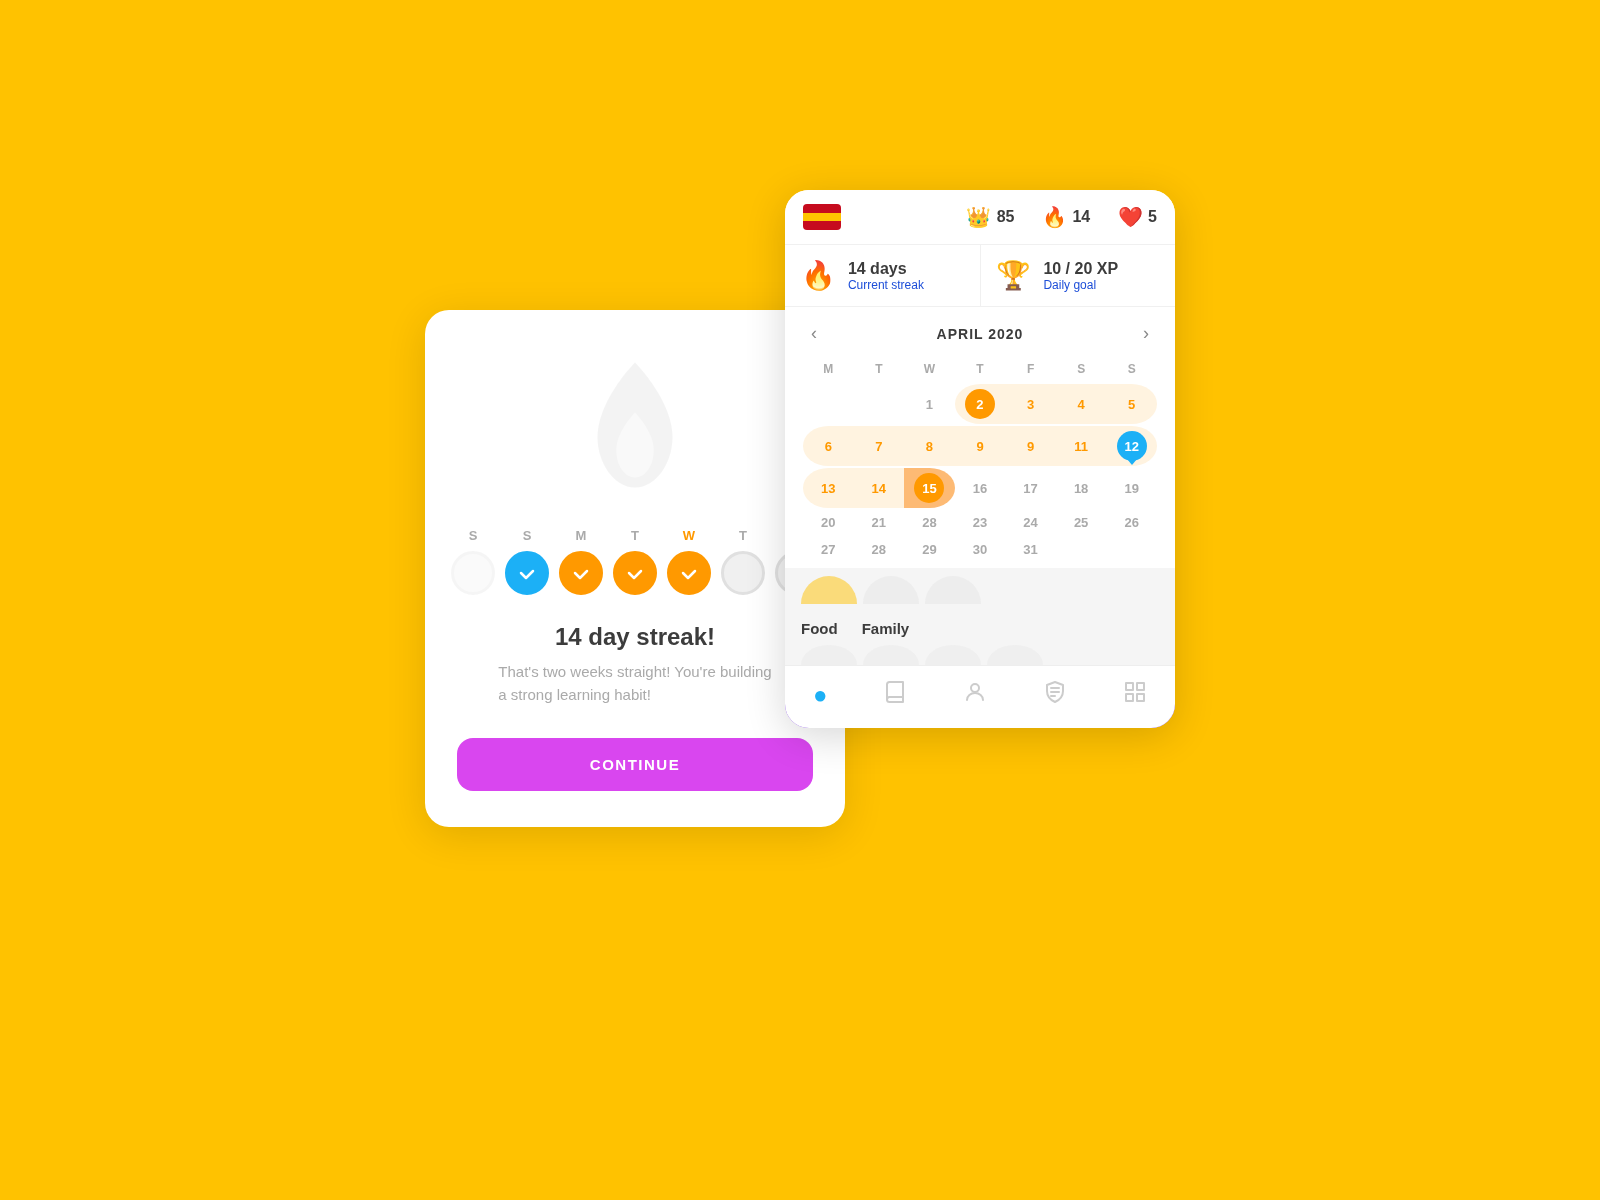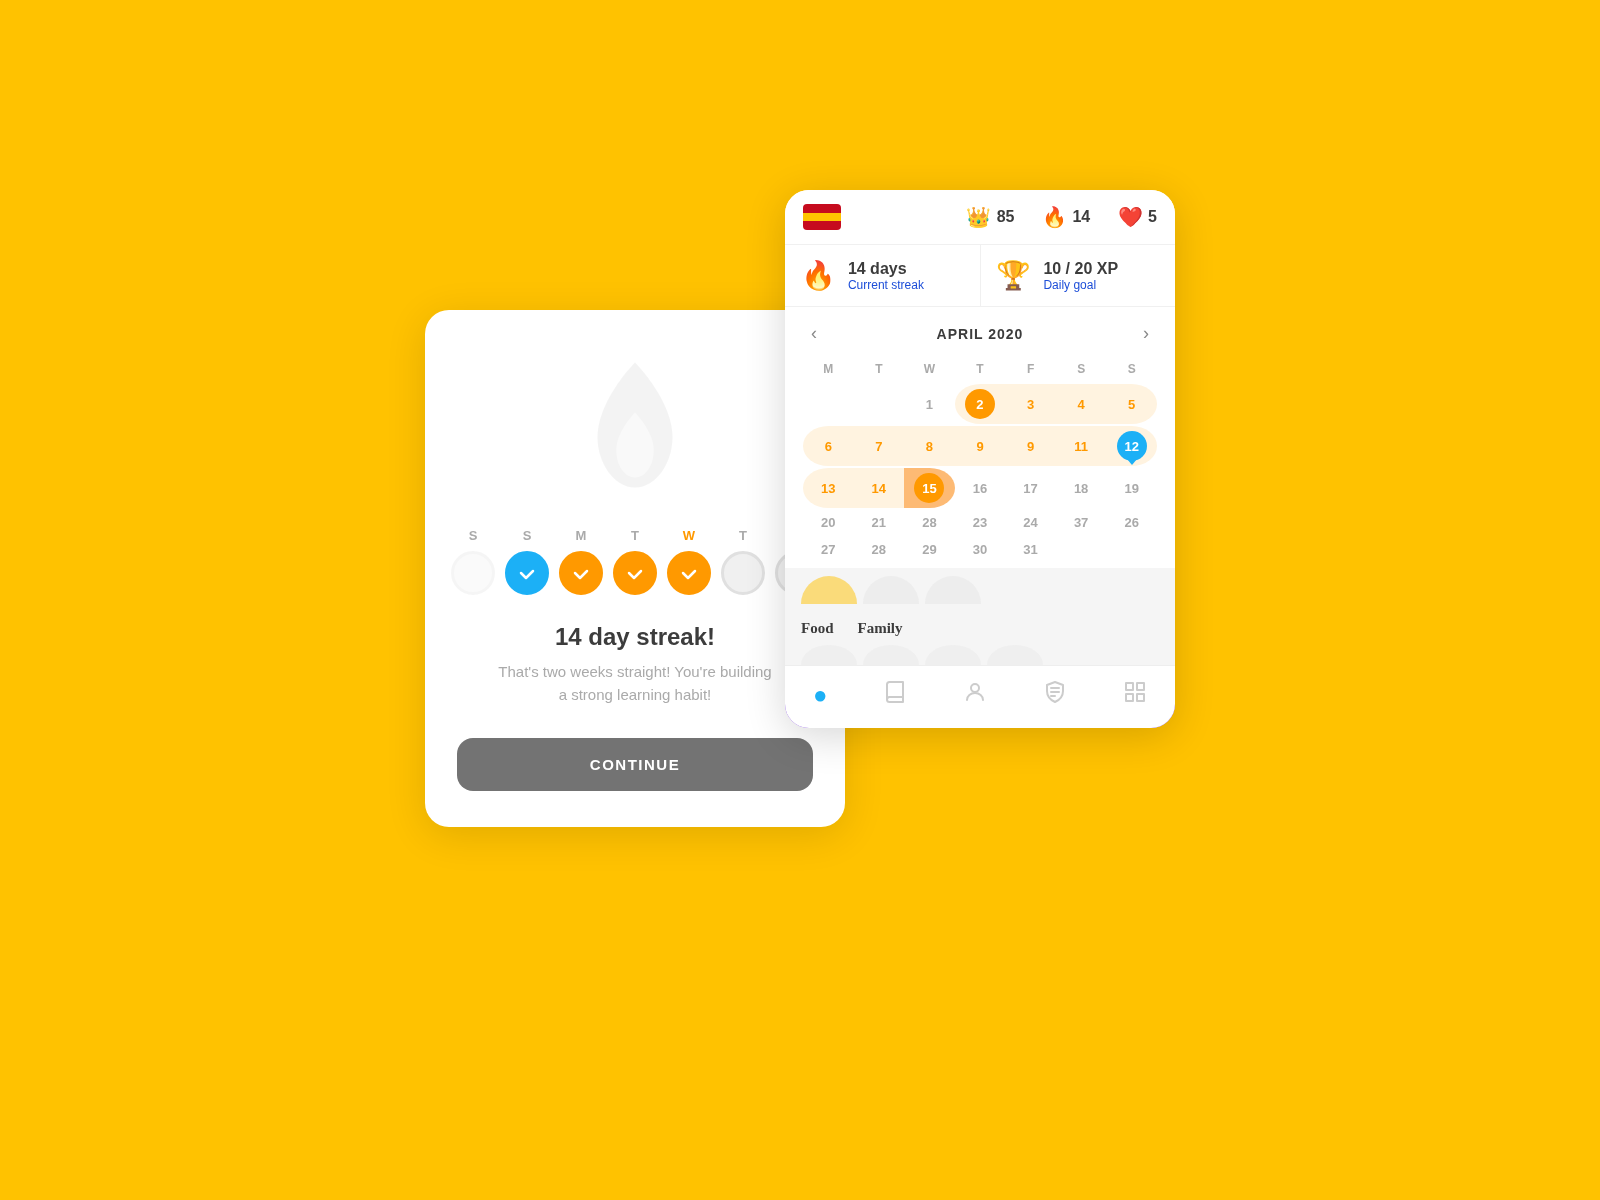--- a/index.html
+++ b/index.html
@@ -80,28 +80,27 @@
     .day-circle svg { display: block; }
     .streak-title {
       font-size: 24px;
       font-weight: 800;
       color: #3C3C3C;
       margin-bottom: 10px;
     }
     .streak-subtitle {
       font-size: 15px;
       color: #aaa;
-      text-align: center;
       line-height: 1.5;
       margin-bottom: 32px;
     }
     .continue-btn {
       width: 100%;
       padding: 18px;
-      background: #737373;
+      background: #d946ef;
       color: #fff;
       border: none;
       border-radius: 16px;
       font-size: 15px;
       font-weight: 800;
       letter-spacing: 1.5px;
       cursor: pointer;
       text-transform: uppercase;
     }
 
@@ -264,21 +263,20 @@
       width: 0; height: 0;
       border-left: 5px solid transparent;
       border-right: 5px solid transparent;
       border-top: 6px solid #1CB0F6;
     }
     .cal-cell.empty { color: transparent; }
 
     
     .app-bottom-section {
       background: #6d28d9;
-      font-family: Liberation Serif, serif;
     }
     .lesson-chips {
       display: flex;
       gap: 0;
       padding: 12px 16px 8px;
       background: #f5f5f5;
     }
     .lesson-chip {
       font-size: 15px;
       font-weight: 800;
@@ -479,21 +477,21 @@
           <div class="cal-cell">18</div>
           <div class="cal-cell">19</div>
         </div>
 
         <div class="cal-week">
           <div class="cal-cell">20</div>
           <div class="cal-cell">21</div>
           <div class="cal-cell">28</div>
           <div class="cal-cell">23</div>
           <div class="cal-cell">24</div>
-          <div class="cal-cell">37</div>
+          <div class="cal-cell">25</div>
           <div class="cal-cell">26</div>
         </div>
 
         <div class="cal-week">
           <div class="cal-cell">27</div>
           <div class="cal-cell">28</div>
           <div class="cal-cell">29</div>
           <div class="cal-cell">30</div>
           <div class="cal-cell">31</div>
           <div class="cal-cell empty"></div>

